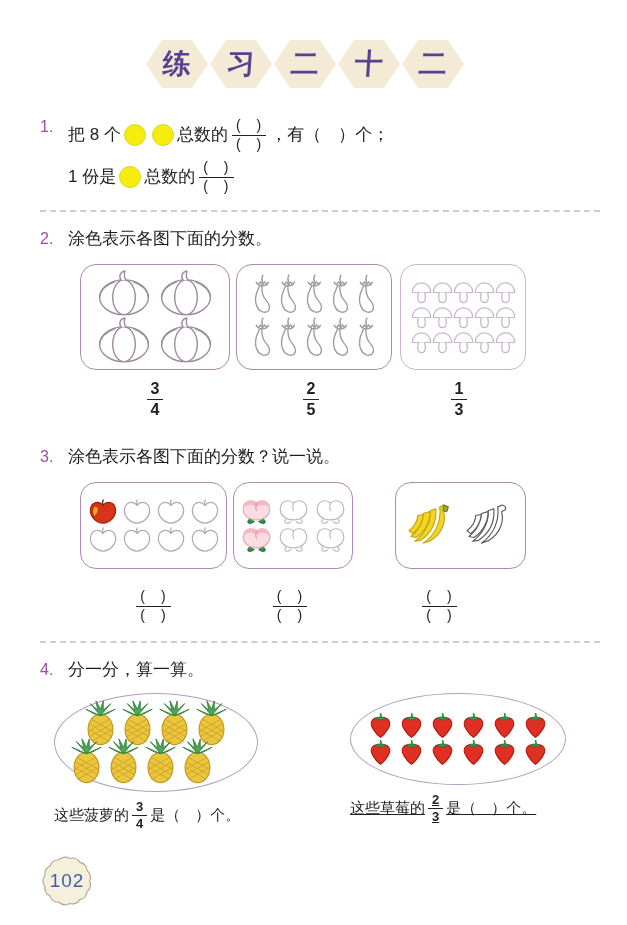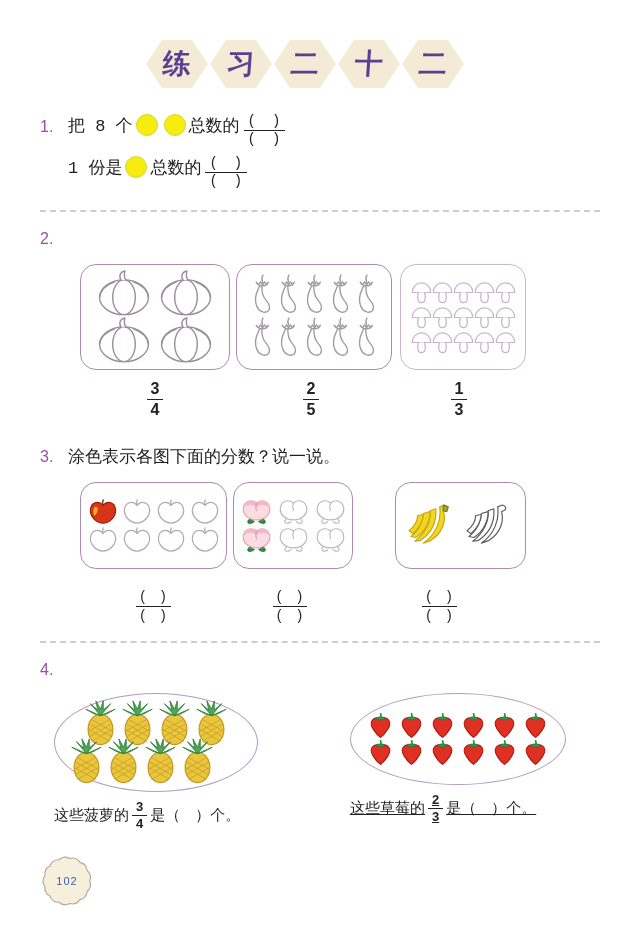--- a/index.html
+++ b/index.html
@@ -16,21 +16,21 @@
     width:62px;height:52px;margin:0 1px;background:#f4ebd7;
     clip-path:polygon(26% 4%,74% 4%,100% 50%,74% 96%,26% 96%,0 50%);
     display:flex;align-items:center;justify-content:center;
   }
   .hex span{font-size:28px;font-weight:bold;color:#5b3f93;font-family:"DejaVu Serif","Liberation Serif",serif;transform:skewX(-4deg);}
 
   
   .q-head{display:flex;align-items:flex-start;font-size:17px;line-height:26px;}
   .q-num{color:#9c4f9e;width:28px;flex:0 0 28px;font-size:16px;}
   .q-text{color:#1c1c1c;}
-  .q1-line{display:flex;align-items:flex-start;flex-wrap:nowrap;font-size:17px;height:42px;white-space:nowrap;font-family:Liberation Mono, monospace;}
+  .q1-line{display:flex;align-items:center;flex-wrap:nowrap;font-size:17px;height:42px;white-space:nowrap;}
   .ycircle{display:inline-block;width:20px;height:20px;border-radius:50%;
     background:#f6ec0e;border:1.5px solid #cfdc2e;margin:0 3px;flex:0 0 auto;}
 
   
   .frac{display:inline-flex;flex-direction:column;align-items:center;vertical-align:middle;margin:0 4px;line-height:1.1;}
   .frac .num{border-bottom:1.6px solid #222;padding:0 4px 1px 4px;}
   .frac .den{padding-top:1px;}
   .frac.blank{font-size:14px;letter-spacing:1px;}
   .frac.value{font-size:16px;font-weight:bold;}
 
@@ -77,21 +77,21 @@
   .o-strawberry .fruit{margin:0 3px;}
   .caption{display:flex;align-items:center;font-size:15px;margin-top:8px;white-space:nowrap;}
   .caption .frac{font-size:13px;font-weight:bold;margin:0 3px;}
 
   
   .badge{position:relative;width:58px;height:58px;margin:20px 0 0 -2px;}
   .badge svg{position:absolute;left:0;top:0;}
   .badge .num{
     position:absolute;left:0;top:0;width:58px;height:58px;
     display:flex;align-items:center;justify-content:center;
-    color:#3e5ea9;font-size:11px;letter-spacing:1px;text-align:right;
+    color:#3e5ea9;font-size:19px;letter-spacing:1px;text-align:right;
   }
 </style>
 </head>
 <body>
 
 <div class="page">
 
   <div class="title-row" id="title-row">
       <span class="hex">
         <span>练</span>
@@ -115,37 +115,39 @@
     <div>
       <div class="q1-line">
         <span>把 8 个</span>
         <span class="ycircle"></span>
         <span class="ycircle"></span>
         <span>总数的</span>
         <span class="frac blank">
           <span class="num">(　)</span>
           <span class="den">(　)</span>
         </span>
+        <span>，有（　）个；</span>
       </div>
       <div class="q1-line">
         <span>1 份是</span>
         <span class="ycircle"></span>
         <span>总数的</span>
         <span class="frac blank">
           <span class="num">(　)</span>
           <span class="den">(　)</span>
         </span>
       </div>
     </div>
   </div>
 
   <hr class="divider">
 
   <div class="q-head">
     <span class="q-num">2.</span>
+    <span class="q-text">涂色表示各图下面的分数。</span>
   </div>
   <div class="box-row">
     <div class="box-col">
       <div class="fruit-box b-pumpkin">
           <div class="fruit-row">
             <span class="fruit">
               <svg width="62" height="47" viewBox="0 0 64 50">
                 <g fill="#fff" stroke="#9c8d9e" stroke-width="1.5" stroke-linecap="round" stroke-linejoin="round">
                   <ellipse cx="32" cy="29" rx="26" ry="18.5"></ellipse>
                   <path d="M22 12.5 C12 16 7 22 6 29" fill="none"></path>
@@ -621,20 +623,21 @@
         <span class="num">(　)</span>
         <span class="den">(　)</span>
       </span>
     </div>
   </div>
 
   <hr class="divider" style="margin-top:18px;">
 
   <div class="q-head">
     <span class="q-num">4.</span>
+    <span class="q-text">分一分，算一算。</span>
   </div>
   <div class="q4-row">
     <div class="q4-col">
       <div class="oval o-pineapple">
           <div class="fruit-row">
             <span class="fruit">
               <svg width="37" height="46" viewBox="0 0 38 50">
                 <g>
                   <ellipse cx="19" cy="32" rx="13.5" ry="16.5" fill="#eac63e" stroke="#c1951b" stroke-width="1.2"></ellipse>
                   <g stroke="#c1951b" stroke-width="0.7" fill="none">

